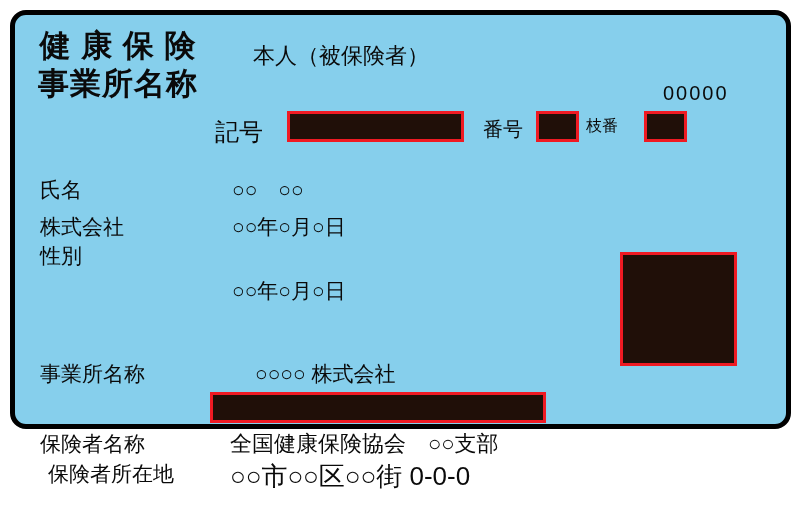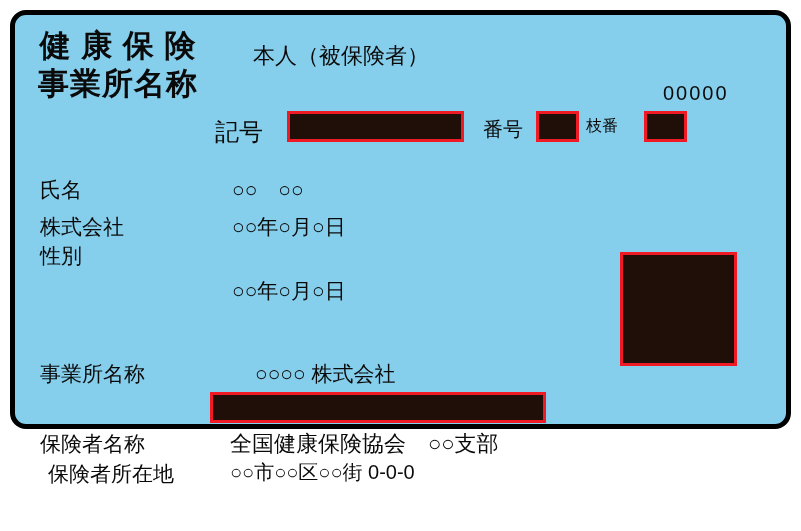--- a/index.html
+++ b/index.html
@@ -56,21 +56,21 @@
 
   .photo-box { left: 605px; top: 237px; width: 117px; height: 114px; }
 
   .row-emp-lbl   { left: 25px;  top: 345px; }
   .row-emp-val   { left: 215px; top: 345px; margin-left: 25px; }
   .row-insnum-lbl{ left: 25px;  top: 383px; }
   .box-insnum    { left: 195px; top: 377px; width: 336px; height: 31px; }
   .row-insname-lbl { left: 25px;  top: 415px; font-size: 21px; }
   .row-insname-val { left: 215px; top: 414px; font-size: 22px; font-family: Liberation Serif, serif; }
   .row-insaddr-lbl { left: 33px;  top: 445px; font-size: 21px; }
-  .row-insaddr-val { left: 215px; top: 444px; font-size: 20px; }
+  .row-insaddr-val { left: 215px; top: 444px; font-size: 26px; }
 </style>
 </head>
 <body>
 
 <div class="card">
 
   <div class="abs title">
     <div>健 康 保 険</div>
     <div>事業所名称</div>
   </div>

